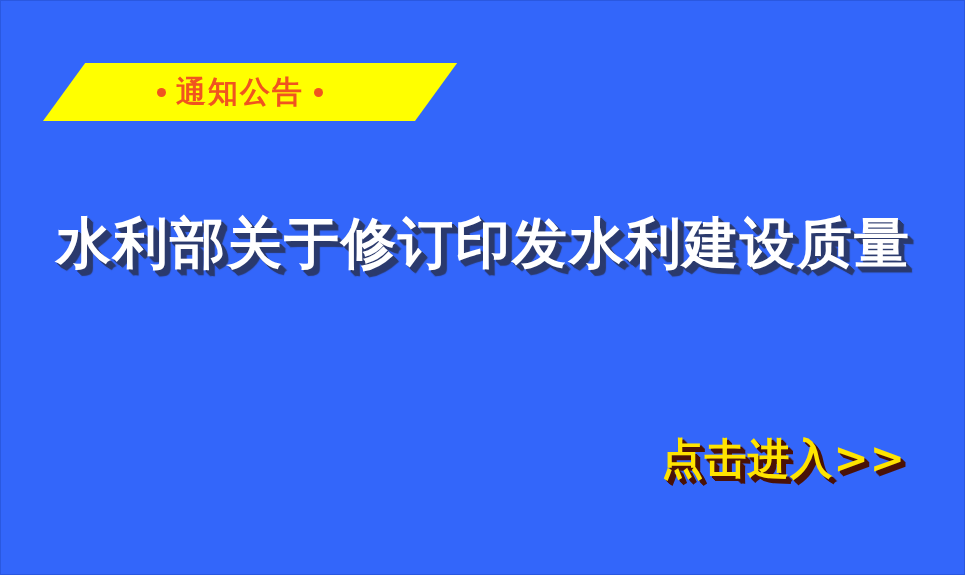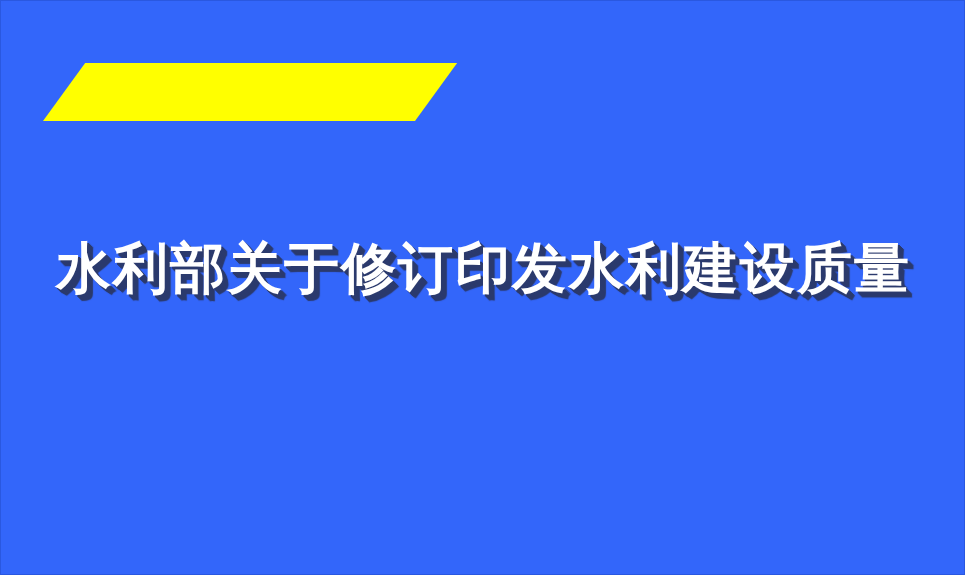--- a/index.html
+++ b/index.html
@@ -65,21 +65,20 @@
     white-space: nowrap;
   }
 
   
   #headline {
     position: absolute;
     left: 0;
     top: 206px;
     width: 965px;
     text-align: center;
-    margin-top: 25px;
   }
 
   .headline-line {
     font-family: "DejaVu Serif", "Liberation Serif", serif;
     font-weight: bold;
     font-size: 55px;
     line-height: 72px;
     color: #ffffff;
     letter-spacing: 2px;
     white-space: nowrap;
@@ -111,19 +110,25 @@
        5px 5px 0 #4a1208;
   }
 </style>
 </head>
 <body>
 
 <div id="banner-card">
 
   <div id="category-ribbon"></div>
 
+  <div id="category-ribbon-inner">
+    <span class="ribbon-dot"></span>
+    <span id="category-label">通知公告</span>
+    <span class="ribbon-dot"></span>
+  </div>
 
   <div id="headline">
     <div class="headline-line">水利部关于修订印发水利建设质量</div>
   </div>
 
+  <div id="enter-link">点击进入&gt;&gt;</div>
 
 </div>
 
 </body></html>

